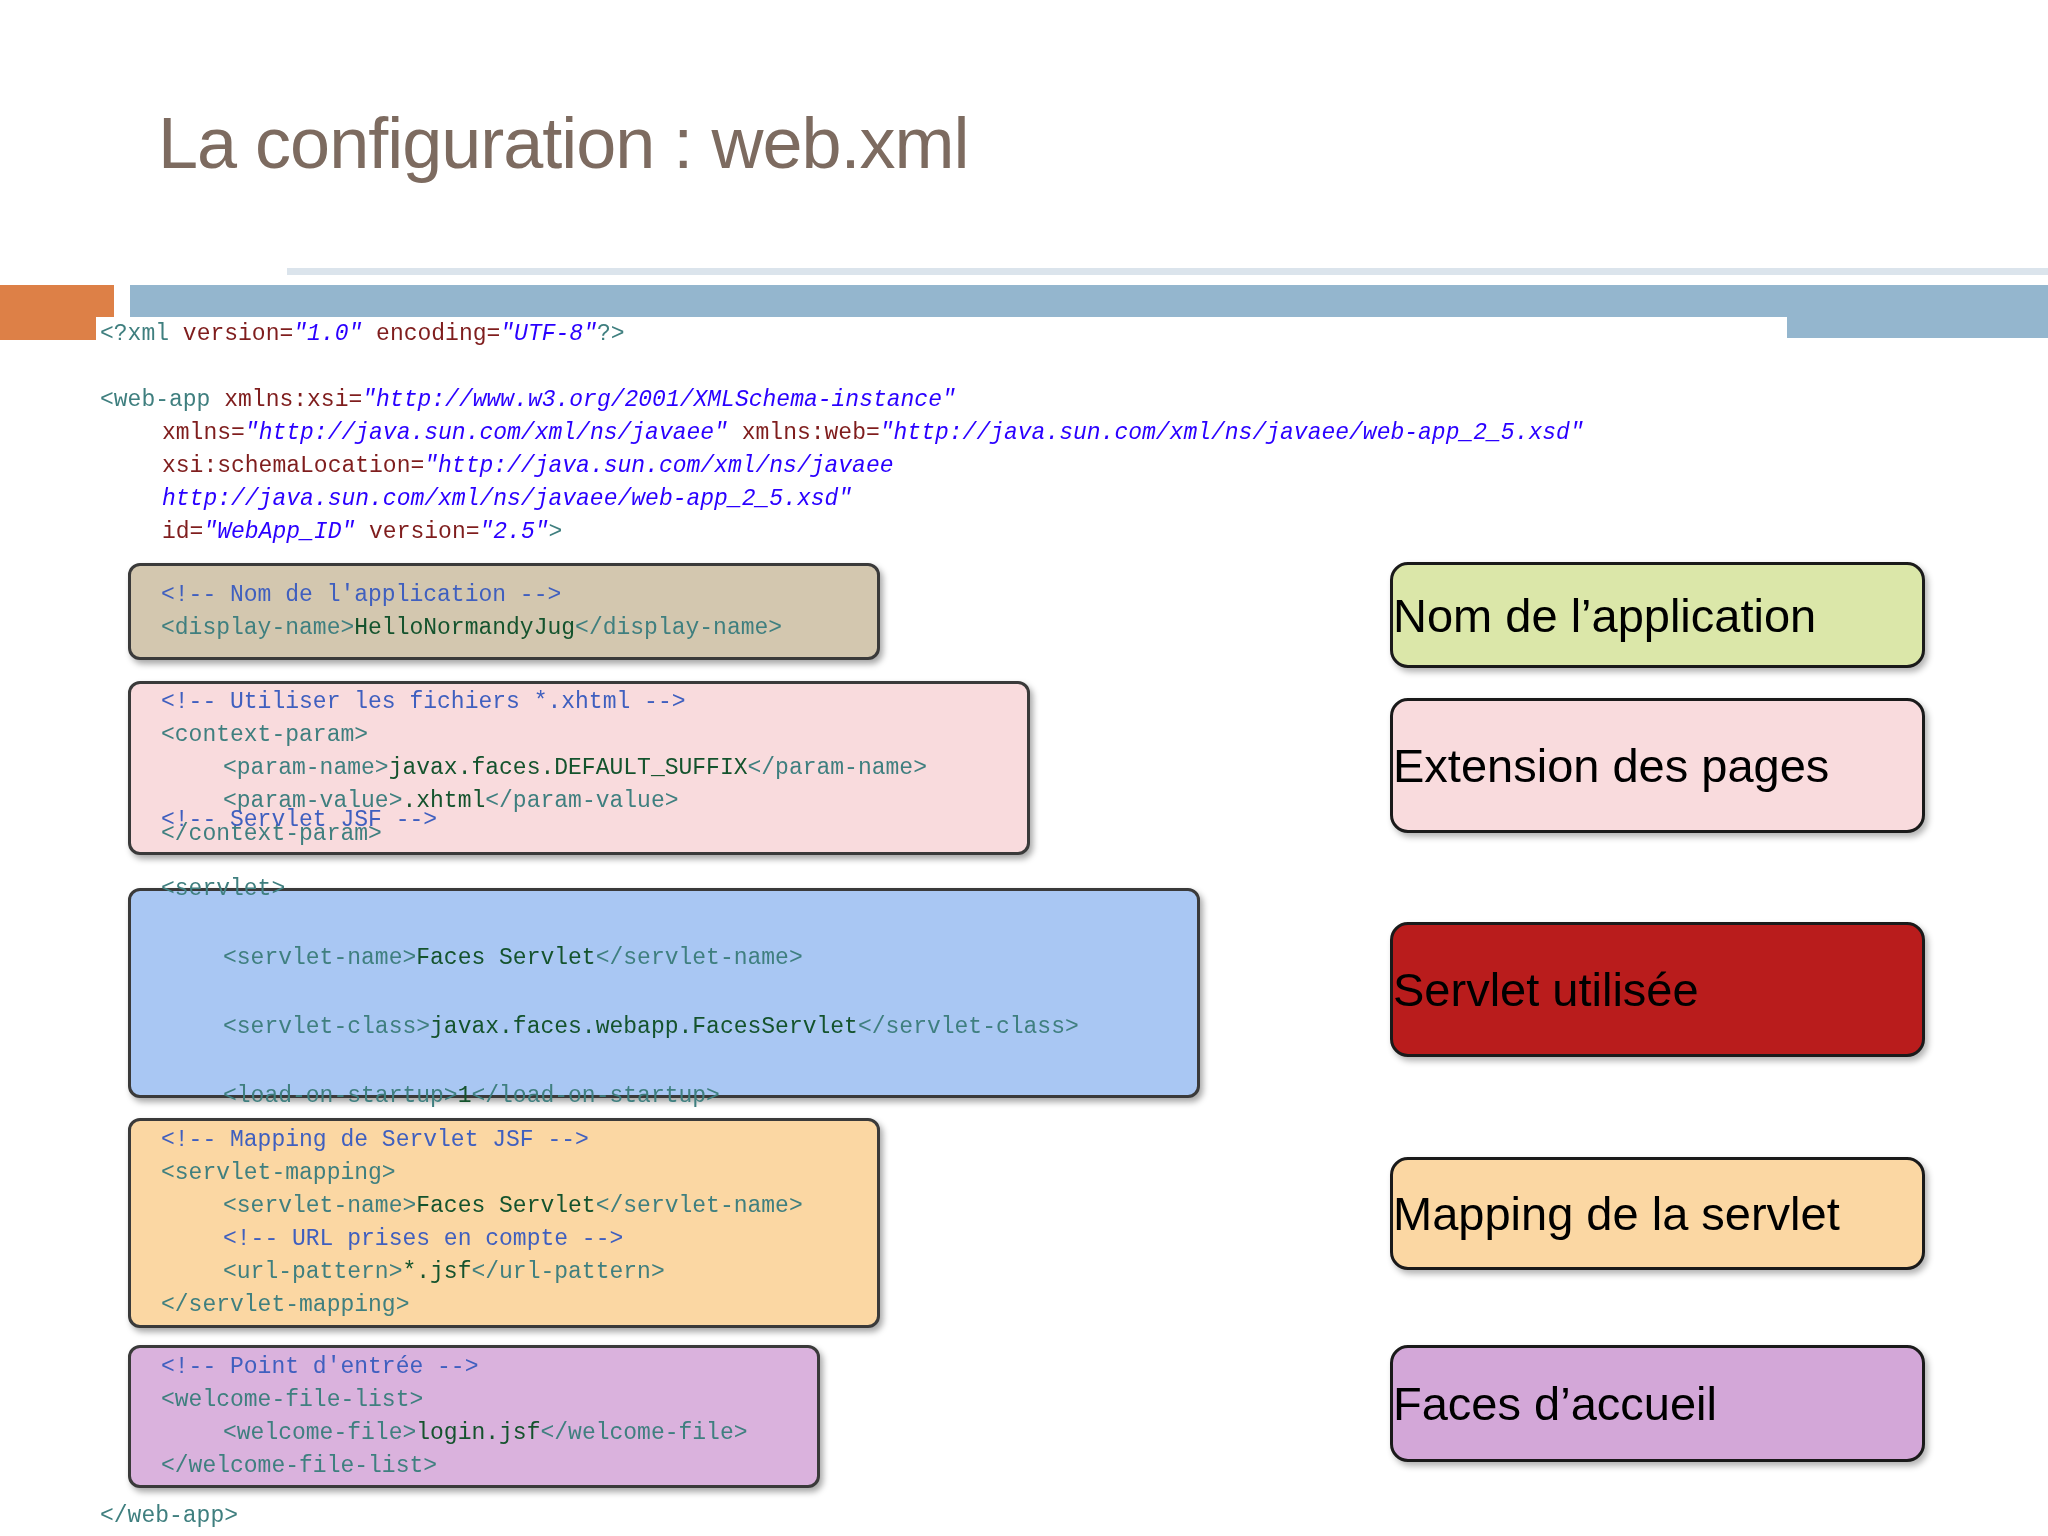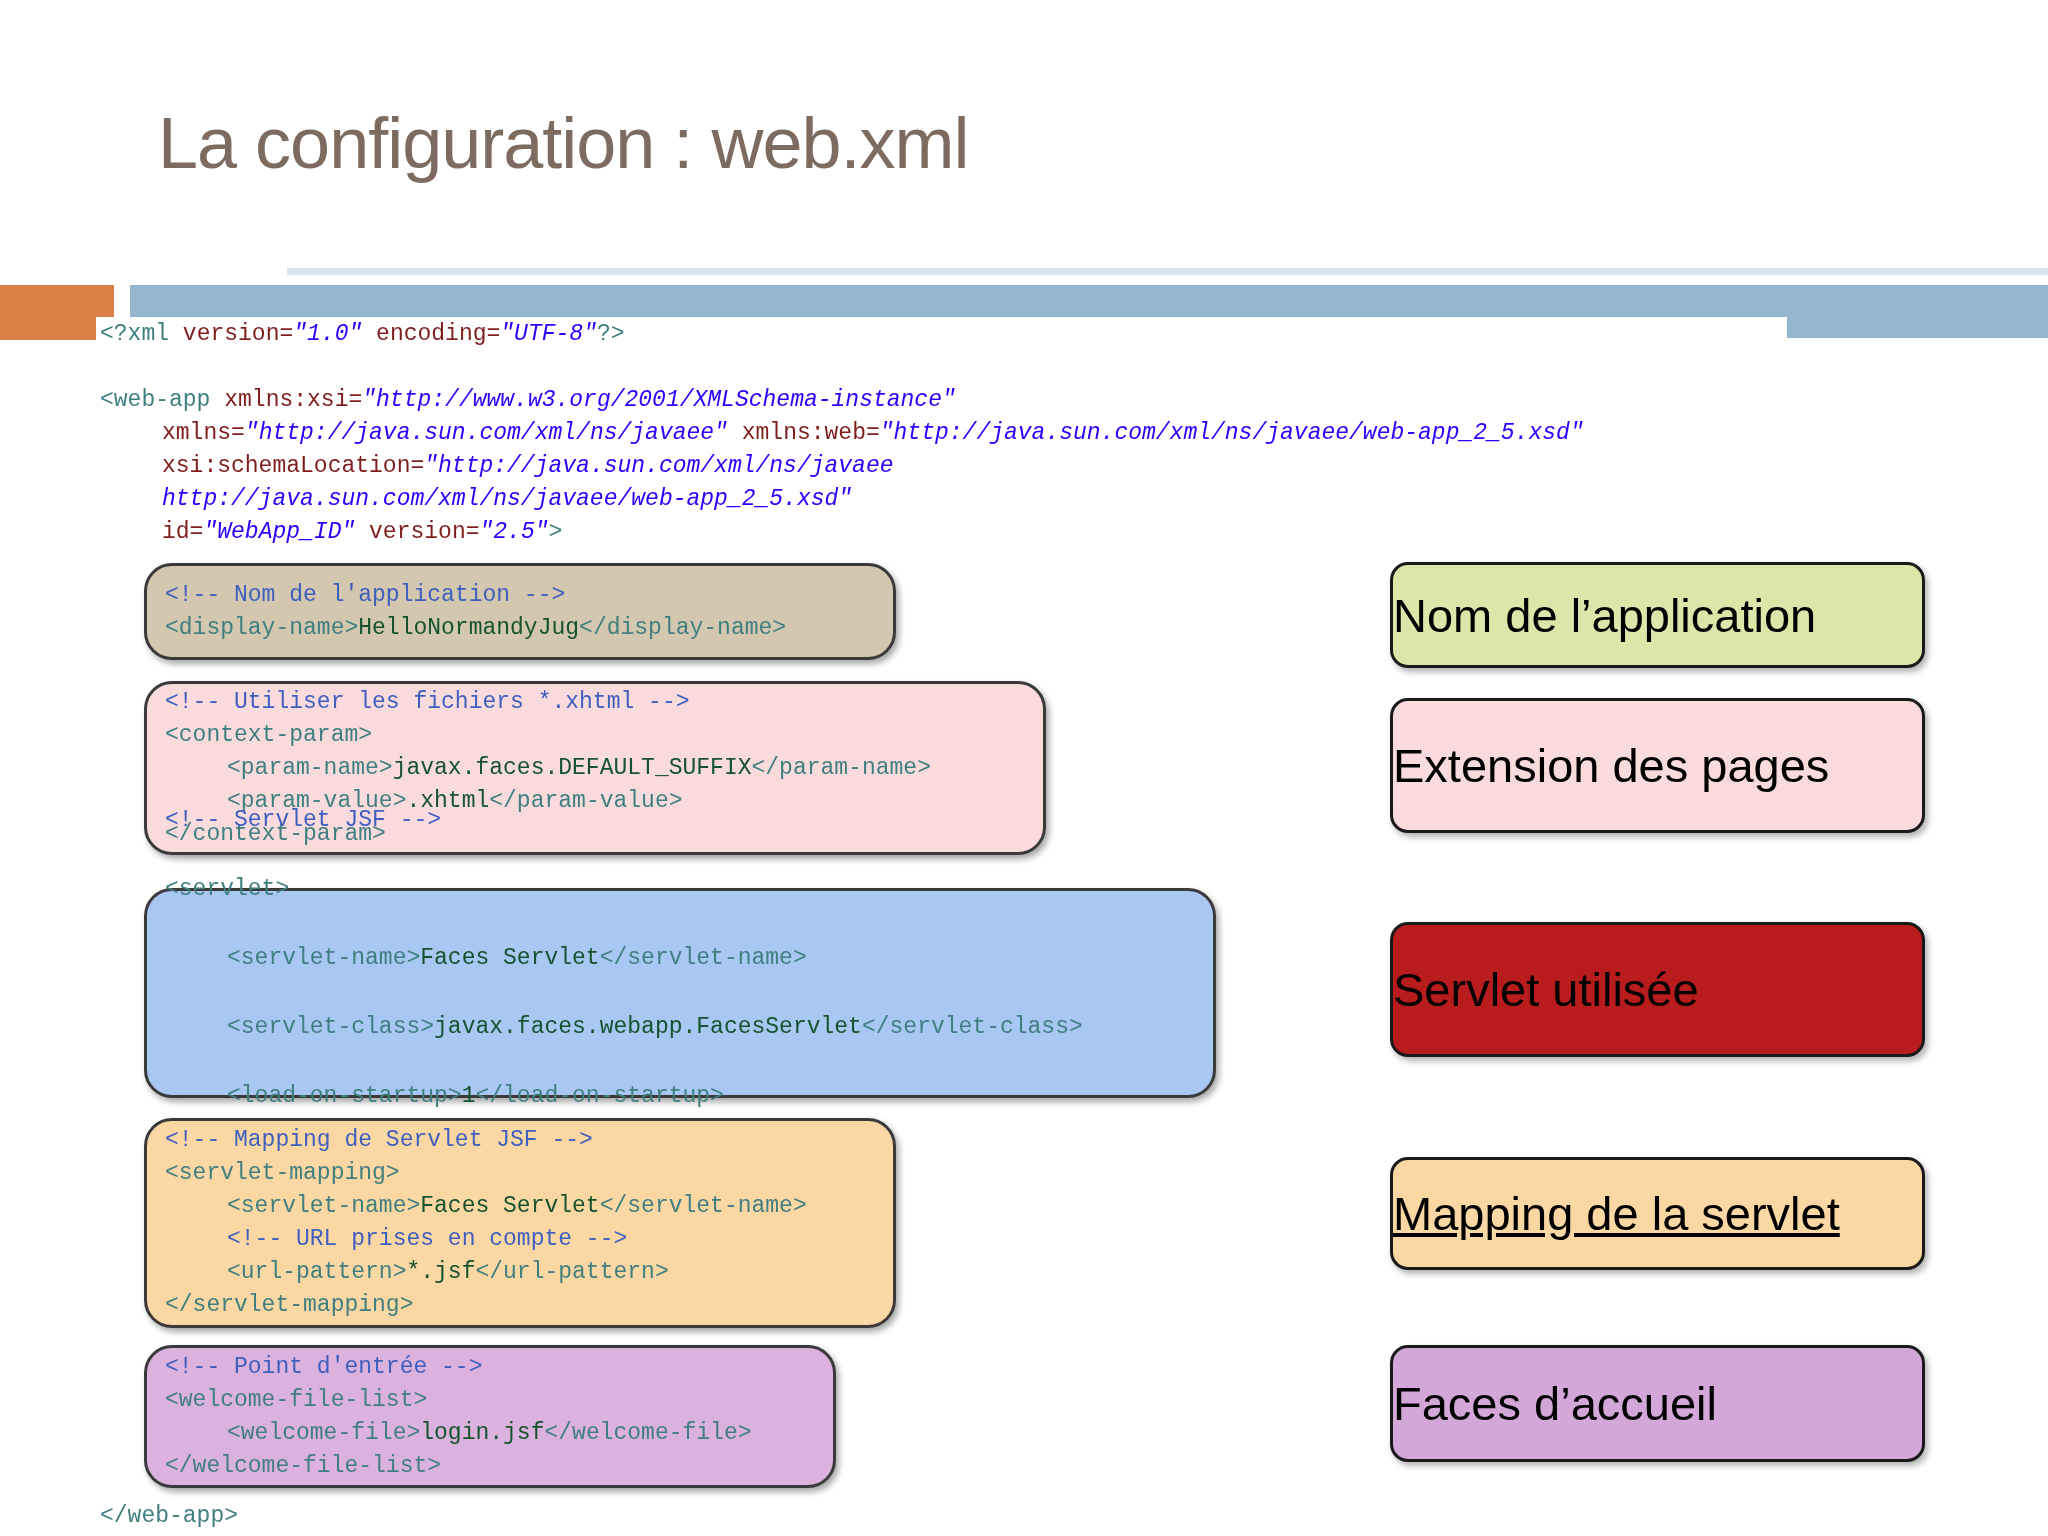--- a/index.html
+++ b/index.html
@@ -31,25 +31,25 @@
   .tk-attr { color:#7f1d1d;text-align:right; }
   .tk-val  { color:#2A00FF; font-style:italic; }
   .tk-com  { color:#3F5FBF; }
   .tk-txt  { color:#14532d; font-weight:normal; }
   .tk-plain{ color:#000000; }
 
   #xml-prolog { position:absolute; left:100px; top:318px; }
   #xml-epilog { position:absolute; left:100px; top:1500px;font-family:Liberation Mono, monospace; }
 
   .code-box {
-    position:absolute; left:144px;
-    border:3px solid #3A3A3A; border-radius:28px;
+    position:absolute; left:128px;
+    border:3px solid #3A3A3A; border-radius:12px;
     box-shadow:3px 4px 6px rgba(0,0,0,0.35);
     display:flex; flex-direction:column; justify-content:center;
-    padding-left:18px; box-sizing:border-box;
+    padding-left:30px; box-sizing:border-box;
   }
   #code-box-1 { top:563px;  width:752px;  height:97px;  }
   #code-box-2 { top:681px;  width:902px;  height:174px; }
   #code-box-3 { top:888px;  width:1072px; height:210px;gap:36px; }
   #code-box-4 { top:1118px; width:752px;  height:210px; }
   #code-box-5 { top:1345px; width:692px;  height:143px; }
 
   
   .side-label {
     position:absolute; left:1390px; width:535px;
@@ -87,20 +87,20 @@
 
   <div id="label-1" class="side-label" style="background: rgb(219, 231, 169);">
     <span>Nom de l’application</span>
   </div>
   <div id="label-2" class="side-label" style="background: rgb(249, 219, 221);">
     <span>Extension des pages</span>
   </div>
   <div id="label-3" class="side-label" style="background: #b91c1c;">
     <span>Servlet utilisée</span>
   </div>
-  <div id="label-4" class="side-label" style="background: rgb(251, 215, 163); text-decoration: underline;">
+  <div id="label-4" class="side-label" style="background: rgb(251, 215, 163);">
     <span>Mapping de la servlet</span>
   </div>
   <div id="label-5" class="side-label" style="background: rgb(211, 167, 216);">
     <span>Faces d’accueil</span>
   </div>
 
 </div>
 
 </body></html>

